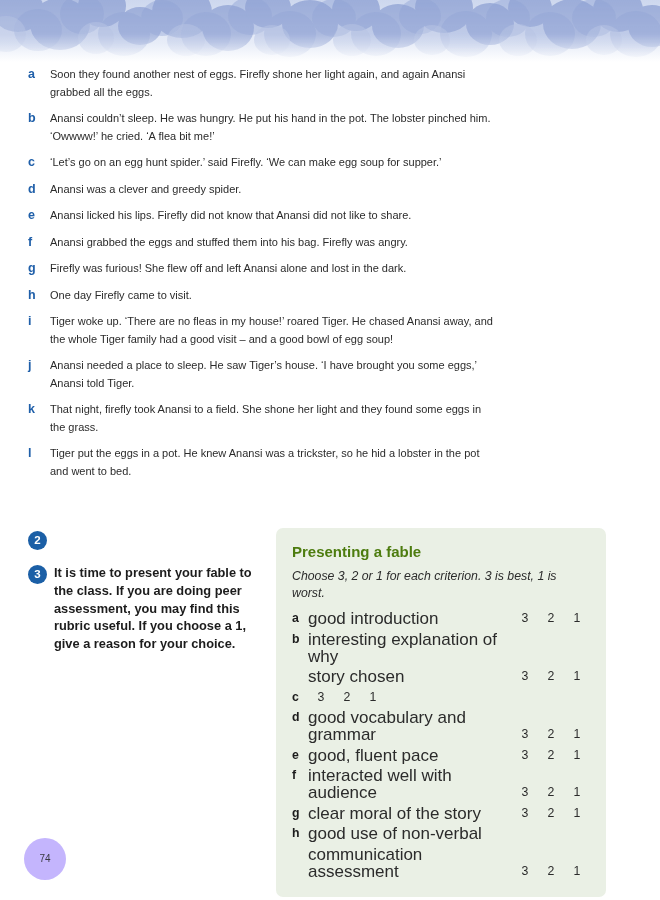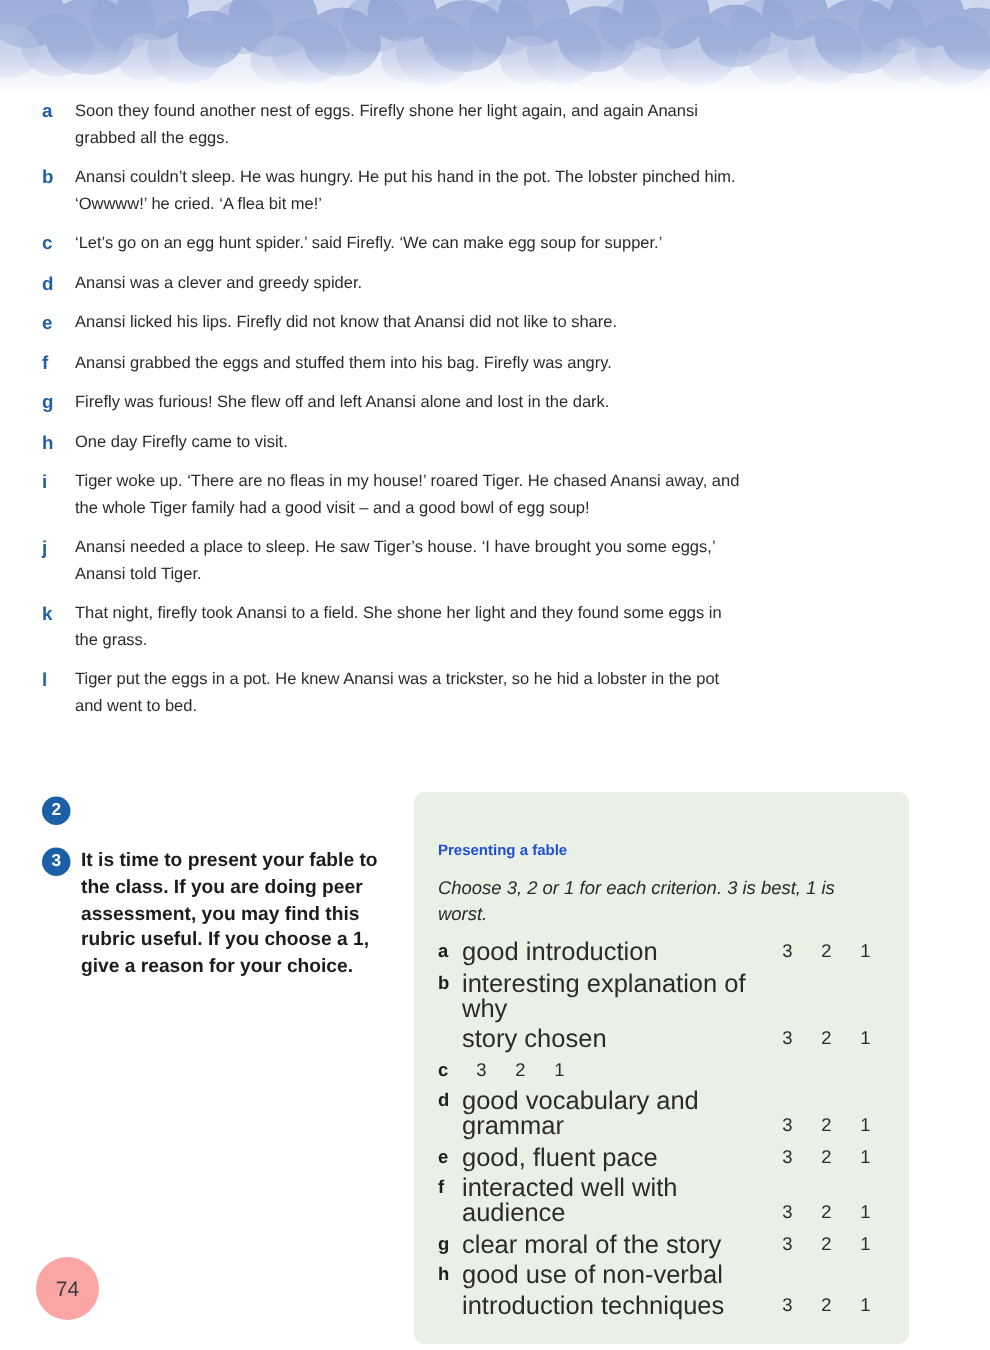--- a/index.html
+++ b/index.html
@@ -96,24 +96,24 @@
     position: absolute;
     top: 528px;
     left: 276px;
     width: 330px;
     box-sizing: border-box;
     background: #eaf0e5;
     border-radius: 7px;
     padding: 14px 16px 14px 16px;
   }
   .rubric-title {
-    font-size: 10px;
+    font-size: 15px;
     font-weight: bold;
-    color: #1d4ed8;
-    margin: 16px 0 7px 0;
+    color: #4d7c0f;
+    margin: 0 0 7px 0;
     line-height: 19px;
   }
   .rubric-instruction {
     font-size: 12.3px;
     font-style: italic;
     line-height: 16.5px;
     color: #2b2b2b;
     margin: 0 0 9px 0;
   }
   .rubric-row {
@@ -155,23 +155,23 @@
   }
 
   
   .page-number {
     position: absolute;
     left: 24px;
     top: 838px;
     width: 42px;
     height: 42px;
     border-radius: 50%;
-    background: #fca5a5;
+    background: #c4b5fd;
     color: #3a3a42;
-    font-size: 14px;
+    font-size: 10px;
     line-height: 42px;
     text-align: center;
   }
 </style>
 </head>
 <body>
 
 <div class="header-band">
   <svg width="660" height="62" viewBox="0 0 660 62" xmlns="http://www.w3.org/2000/svg">
     <defs>
@@ -395,21 +395,21 @@
     <div class="rubric-label">good use of non-verbal</div>
     <div class="rubric-scores hidden">
       <span>3</span>
       <span>2</span>
       <span>1</span>
     </div>
   </div>
 
   <div class="rubric-row">
     <div class="rubric-letter"></div>
-    <div class="rubric-label">introduction techniques</div>
+    <div class="rubric-label">communication assessment</div>
     <div class="rubric-scores">
       <span>3</span>
       <span>2</span>
       <span>1</span>
     </div>
   </div>
 </div>
 
 <div class="page-number">74</div>
 

